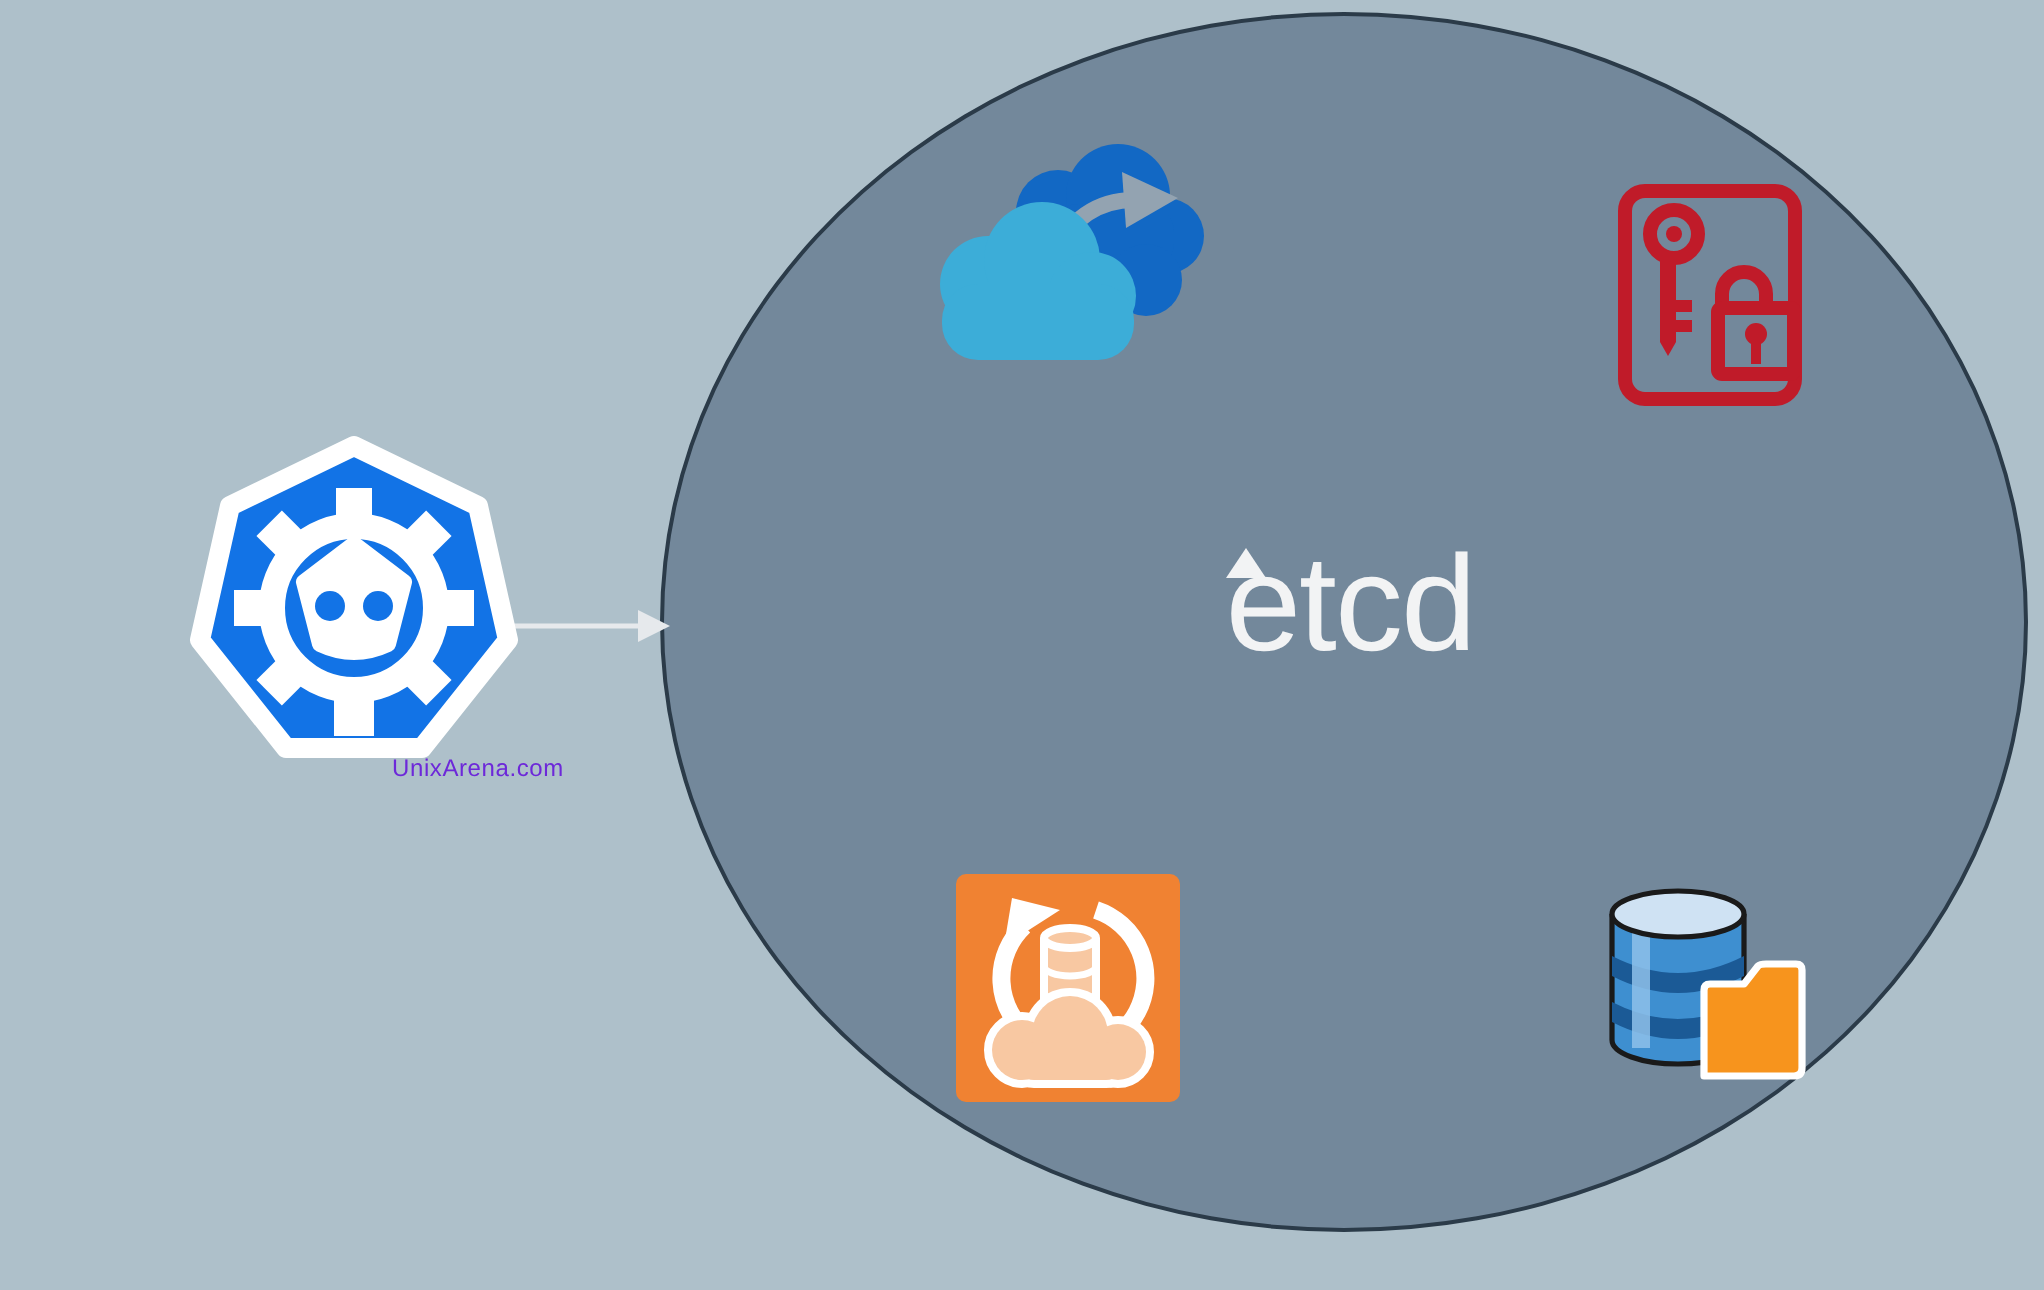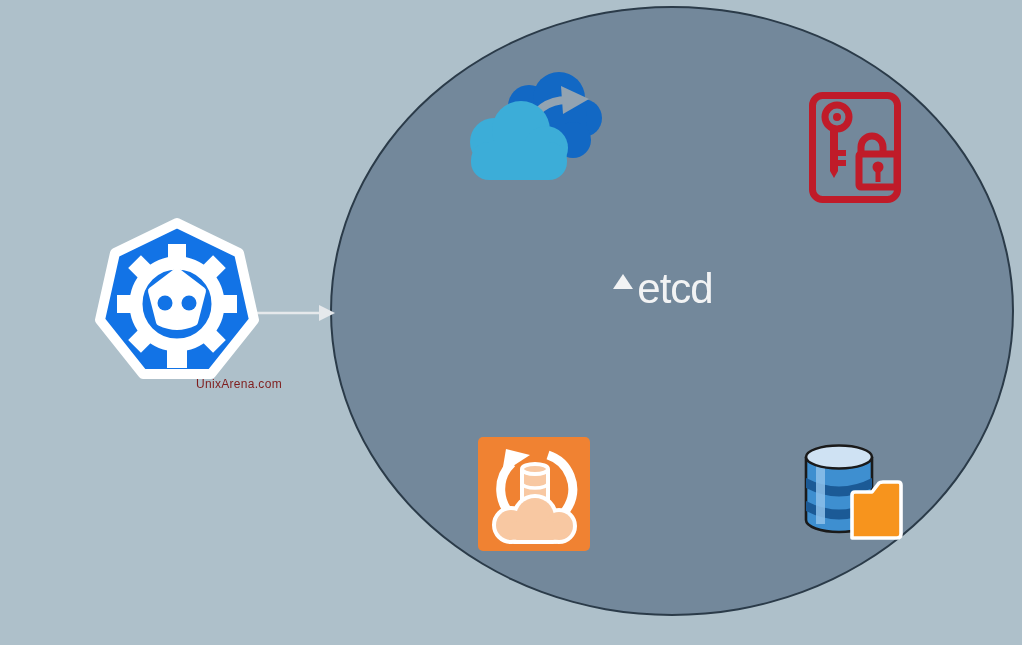--- a/index.html
+++ b/index.html
@@ -17,21 +17,21 @@
     background:#73889b;
     border:2px solid #2b3b49;
     border-radius:50%;
     box-sizing:border-box;
   }
   .etcd-label{
     position:absolute;
     left:600px;top:268px;
     width:150px;
     text-align:center;
-    font-size:42px;
+    font-size:68px;
     font-weight:400;
     letter-spacing:-1px;
     color:#f2f3f4;
     line-height:1;
   }
   .etcd-peak{
     position:absolute;
     left:613px;top:274px;
     width:0;height:0;
     border-left:10px solid transparent;
@@ -42,21 +42,21 @@
   .icon-cloud-sync{left:463px;top:68px;}
   .icon-key-lock{left:808px;top:91px;}
   .icon-backup{left:478px;top:437px;}
   .icon-db-folder{left:803px;top:442px;}
   .k8s-logo{left:92px;top:216px;}
   .connector{left:253px;top:300px;}
   .watermark{
     position:absolute;
     left:196px;top:377px;
     font-size:12px;
-    color:#7f1d1d;
+    color:#6d28d9;
     letter-spacing:0.3px;
   }
 </style>
 </head>
 <body>
 
 <div class="canvas">
 
   <div class="etcd-ellipse"></div>
 

